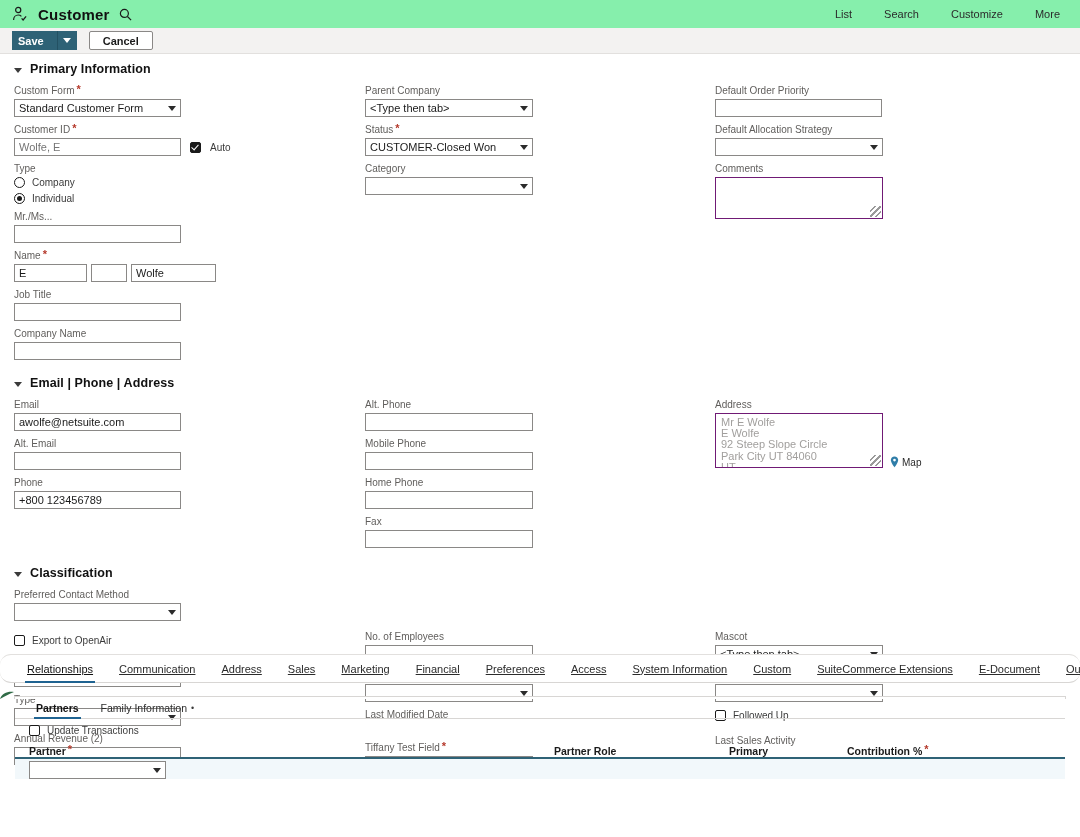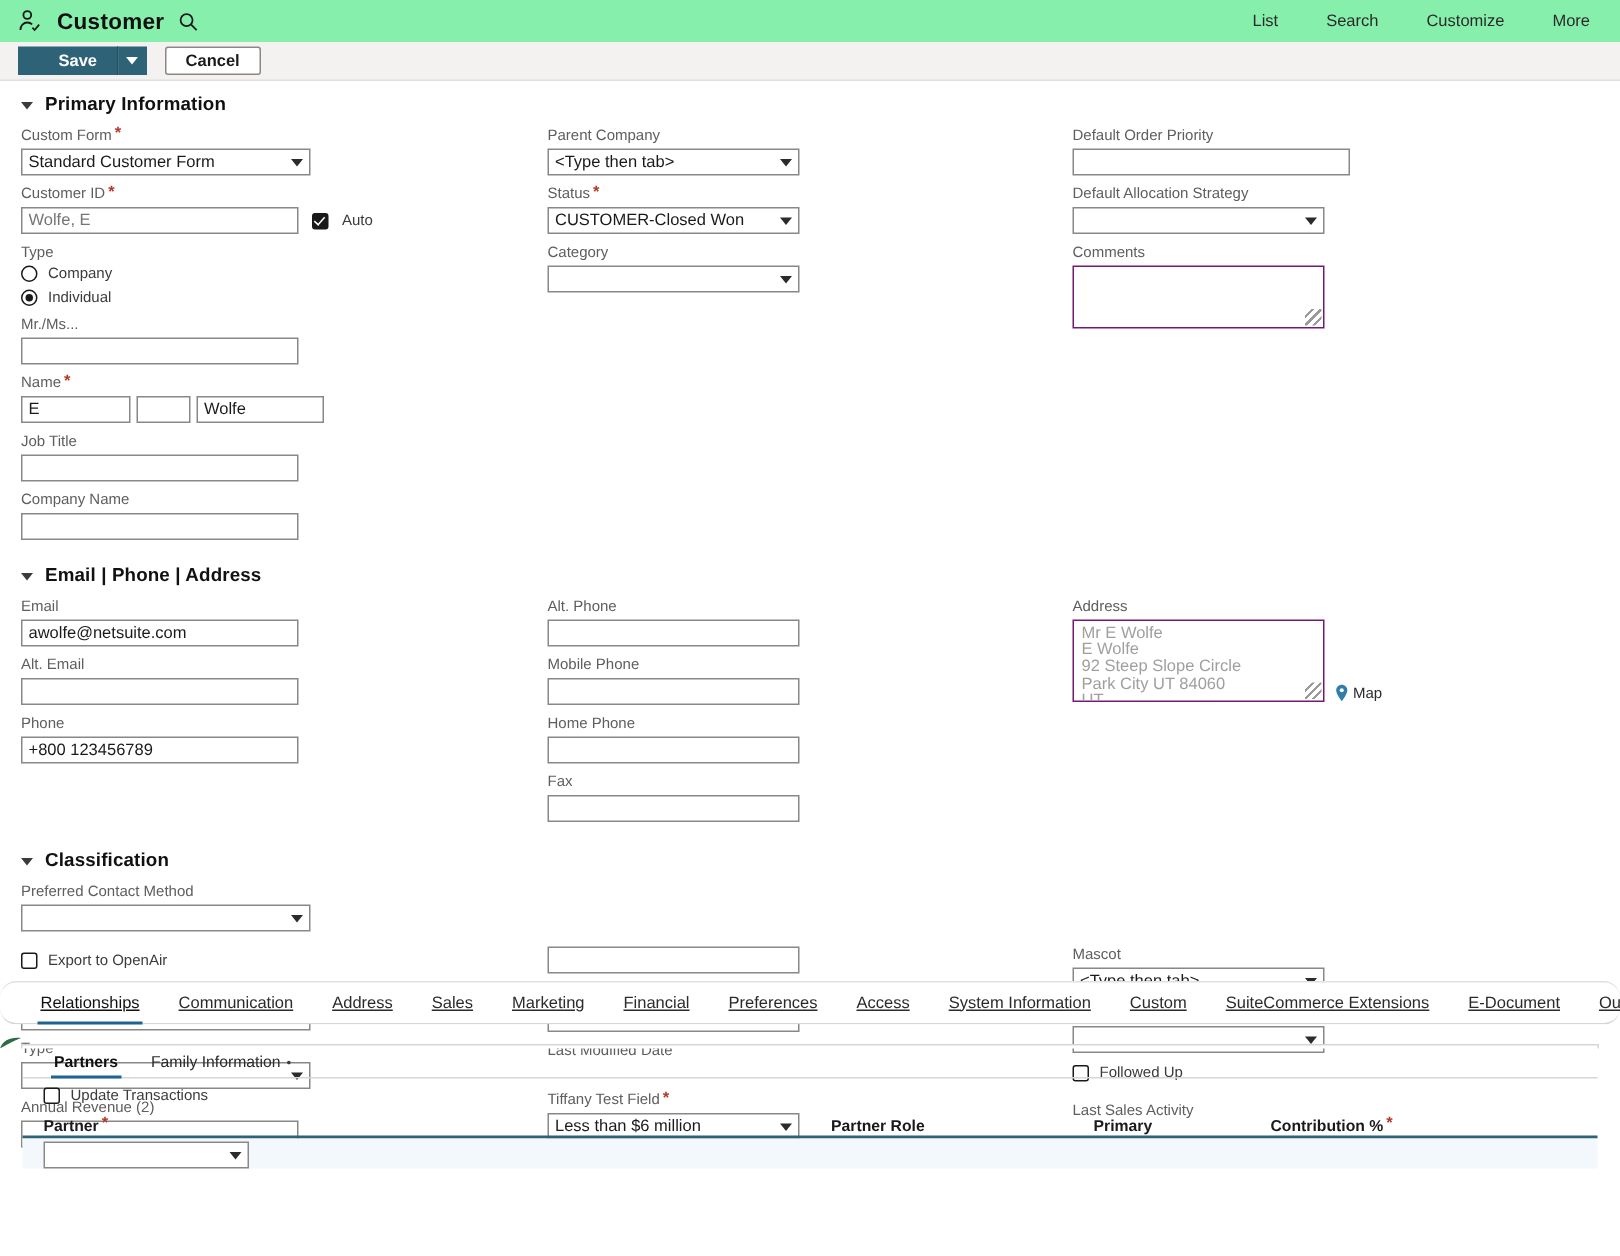--- a/index.html
+++ b/index.html
@@ -52,21 +52,21 @@
     align-items: center;
     padding: 0 0 0 12px;
     border-bottom: 1px solid #e2e0de;
   }
   .btn-save-group { display: flex; height: 19px; cursor: pointer; }
   .btn-save {
     background: #2e6276;
     color: #fff;
     font-size: 11px;
     font-weight: bold;
-    padding: 0 13px 0 27px;
+    padding: 0 13px 0 6px;
     display: flex; align-items: center;
     border-right: 1px solid #235163;
   }
   .btn-save-arrow {
     background: #2e6276;
     width: 19px;
     display: flex; align-items: center; justify-content: center;
   }
   .btn-save-arrow .caret {
     width: 0; height: 0;
@@ -128,34 +128,34 @@
     font-size: 10px;
     color: #605e5c;
     margin-bottom: 2px;
     display: block;
     line-height: 12px;
     white-space: nowrap;
   }
   .req { color: #b5392b; font-size: 11px; font-weight: bold; padding-left: 2px; vertical-align: top; line-height: 9px; }
 
   .inp {
-    width: 185px;
+    width: 167px;
     height: 18px;
     border: 1px solid #8a8886;
     background: #fff;
     font-size: 11px;
     color: #1a1a1a;
     padding: 0 4px;
     font-family: "Liberation Sans", sans-serif;
     line-height: 16px;
     display: block;
   }
   .inp.ph { color: #a19f9d; }
   .sel {
-    width: 193px;
+    width: 167px;
     height: 18px;
     border: 1px solid #8a8886;
     background: #fff;
     font-size: 11px;
     padding: 0 18px 0 4px;
     line-height: 16px;
     position: relative;
     color: #1a1a1a;
     white-space: nowrap;
     overflow: hidden;
@@ -566,20 +566,21 @@
           <div class="sel"><span></span><span class="dd"></span></div>
         </div>
         <div class="field">
           <span class="field-label">Annual Revenue (2)</span>
           <input class="inp" value="" style="">
         </div>
       </div>
 
       <div class="col col-2" style="padding-top:42px;">
         <div class="field">
+          <span class="field-label">No. of Employees</span>
           <input class="inp w168" value="" style="">
         </div>
         <div class="field">
           <span class="field-label">Industry (2)</span>
           <div class="sel w168"><span></span><span class="dd"></span></div>
         </div>
         <div class="field" style="height:26px;">
           <span class="field-label">Last Modified Date</span>
         </div>
         <div class="field">

